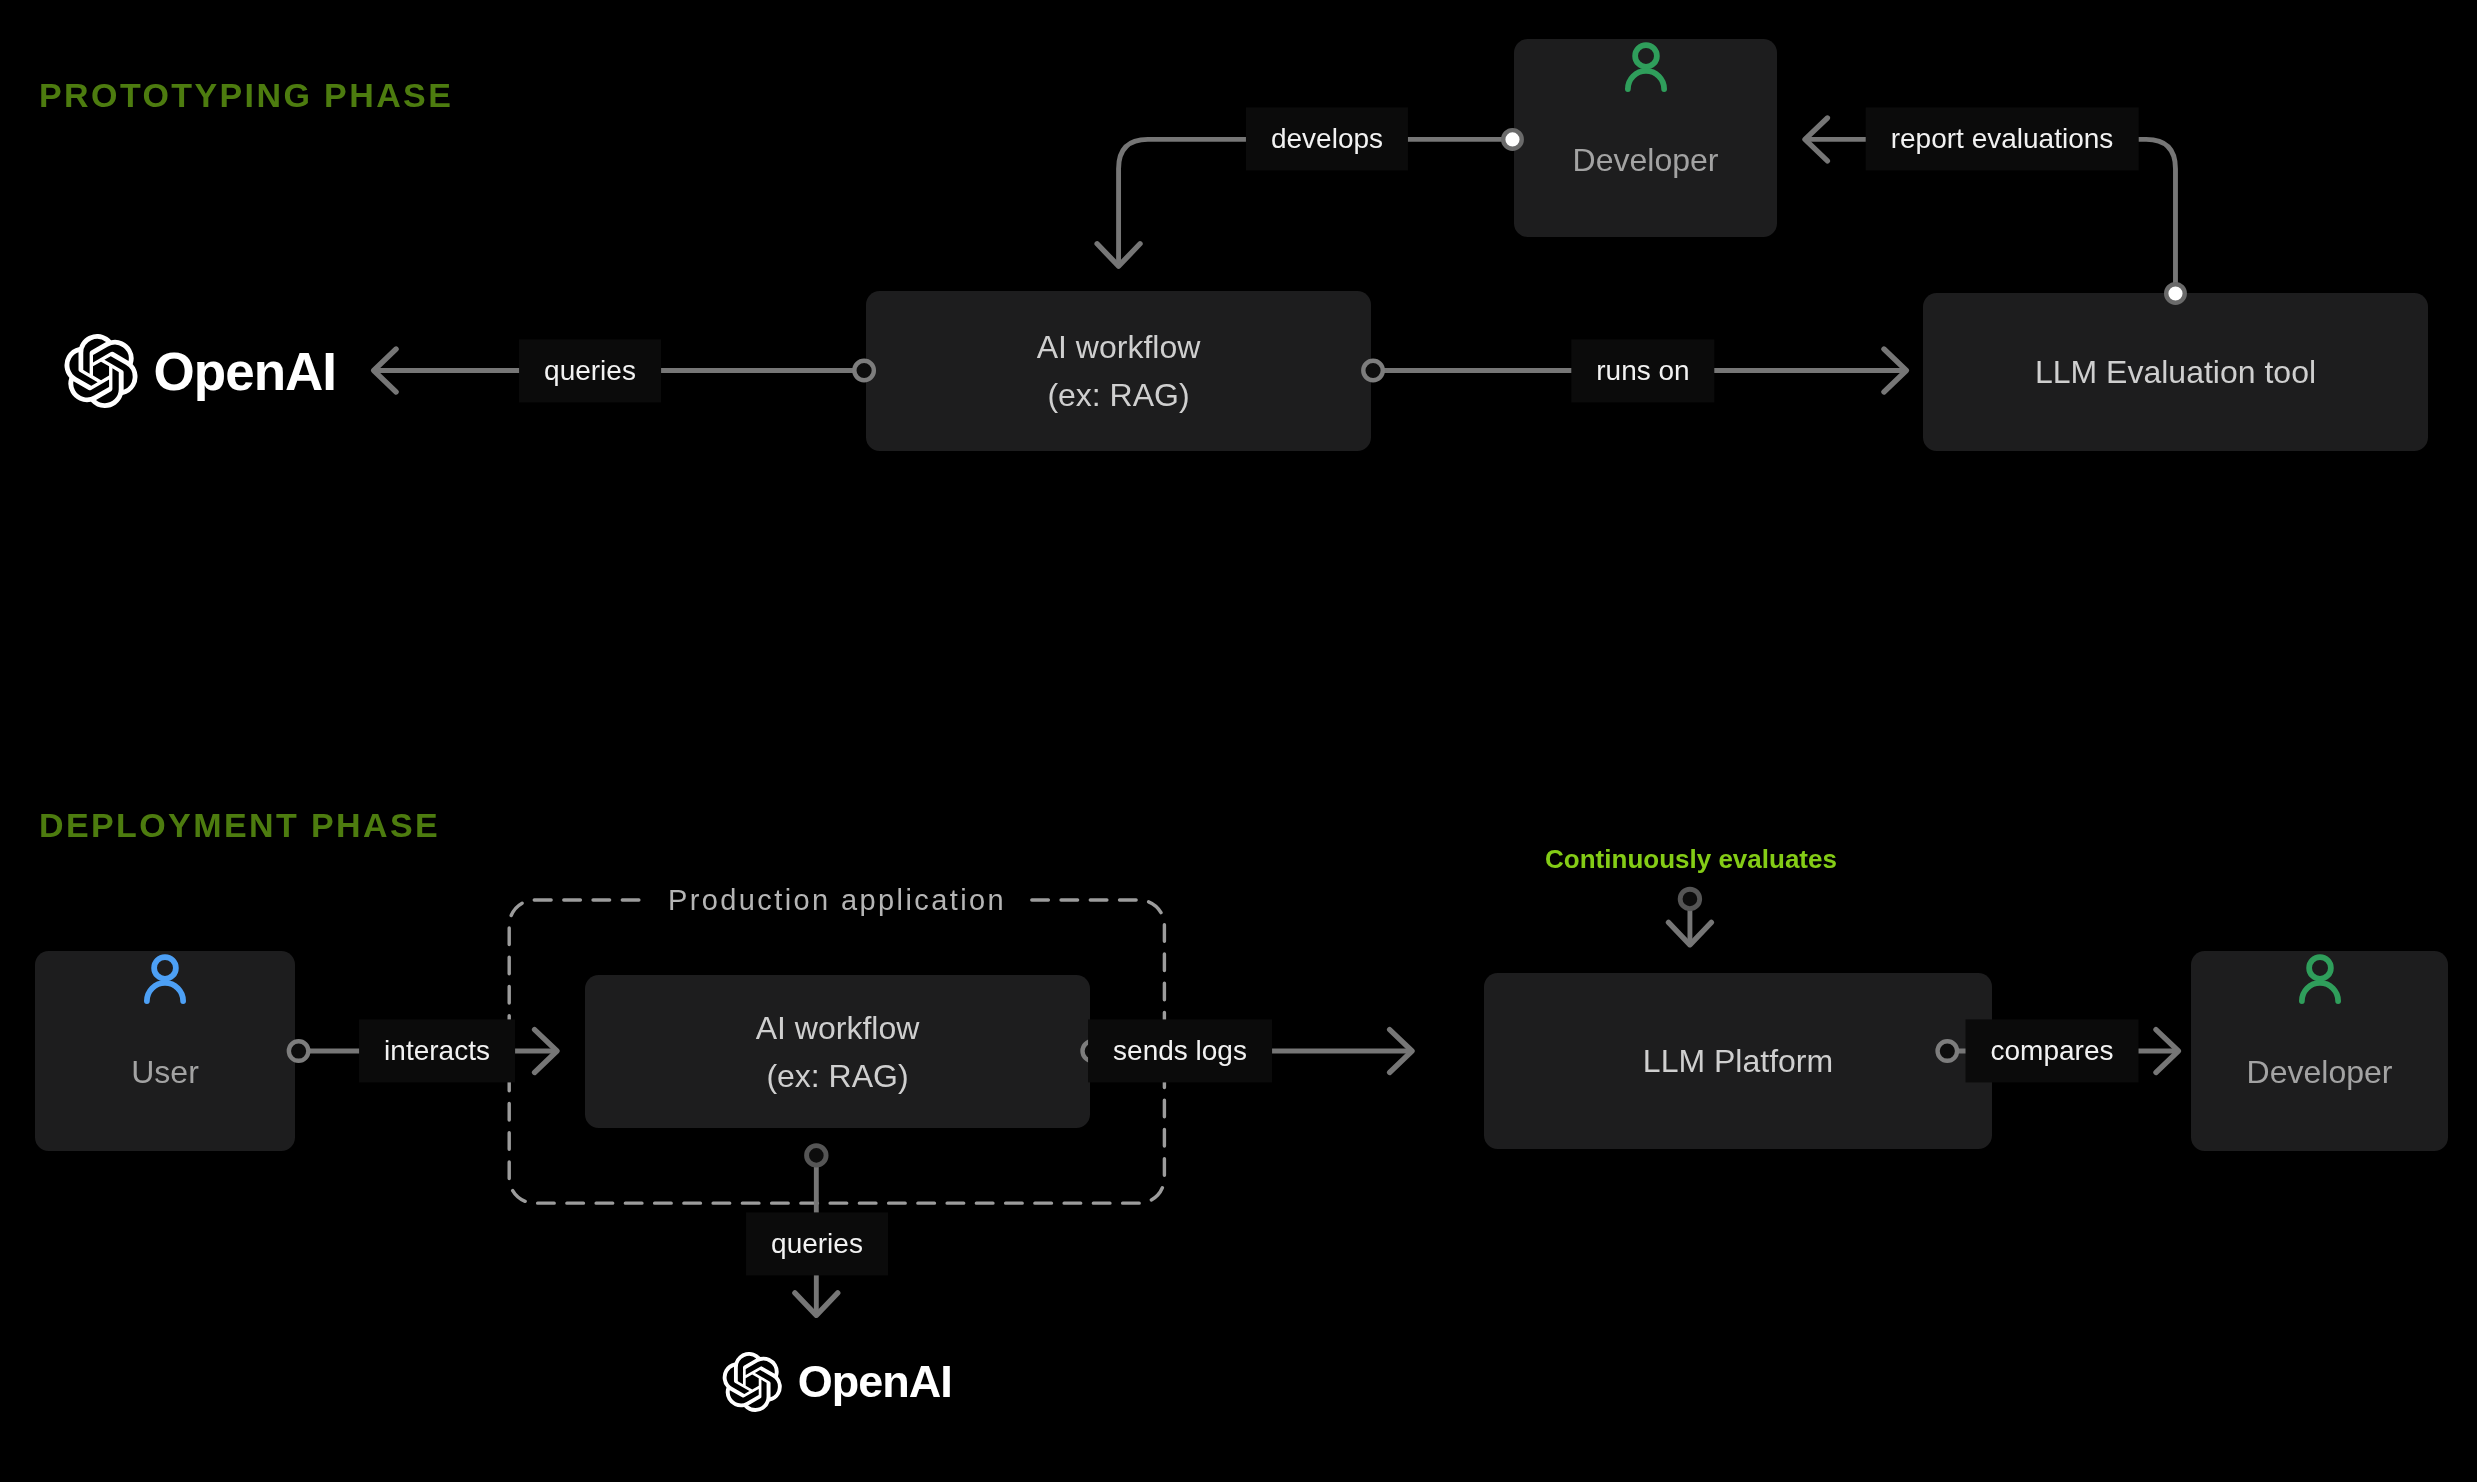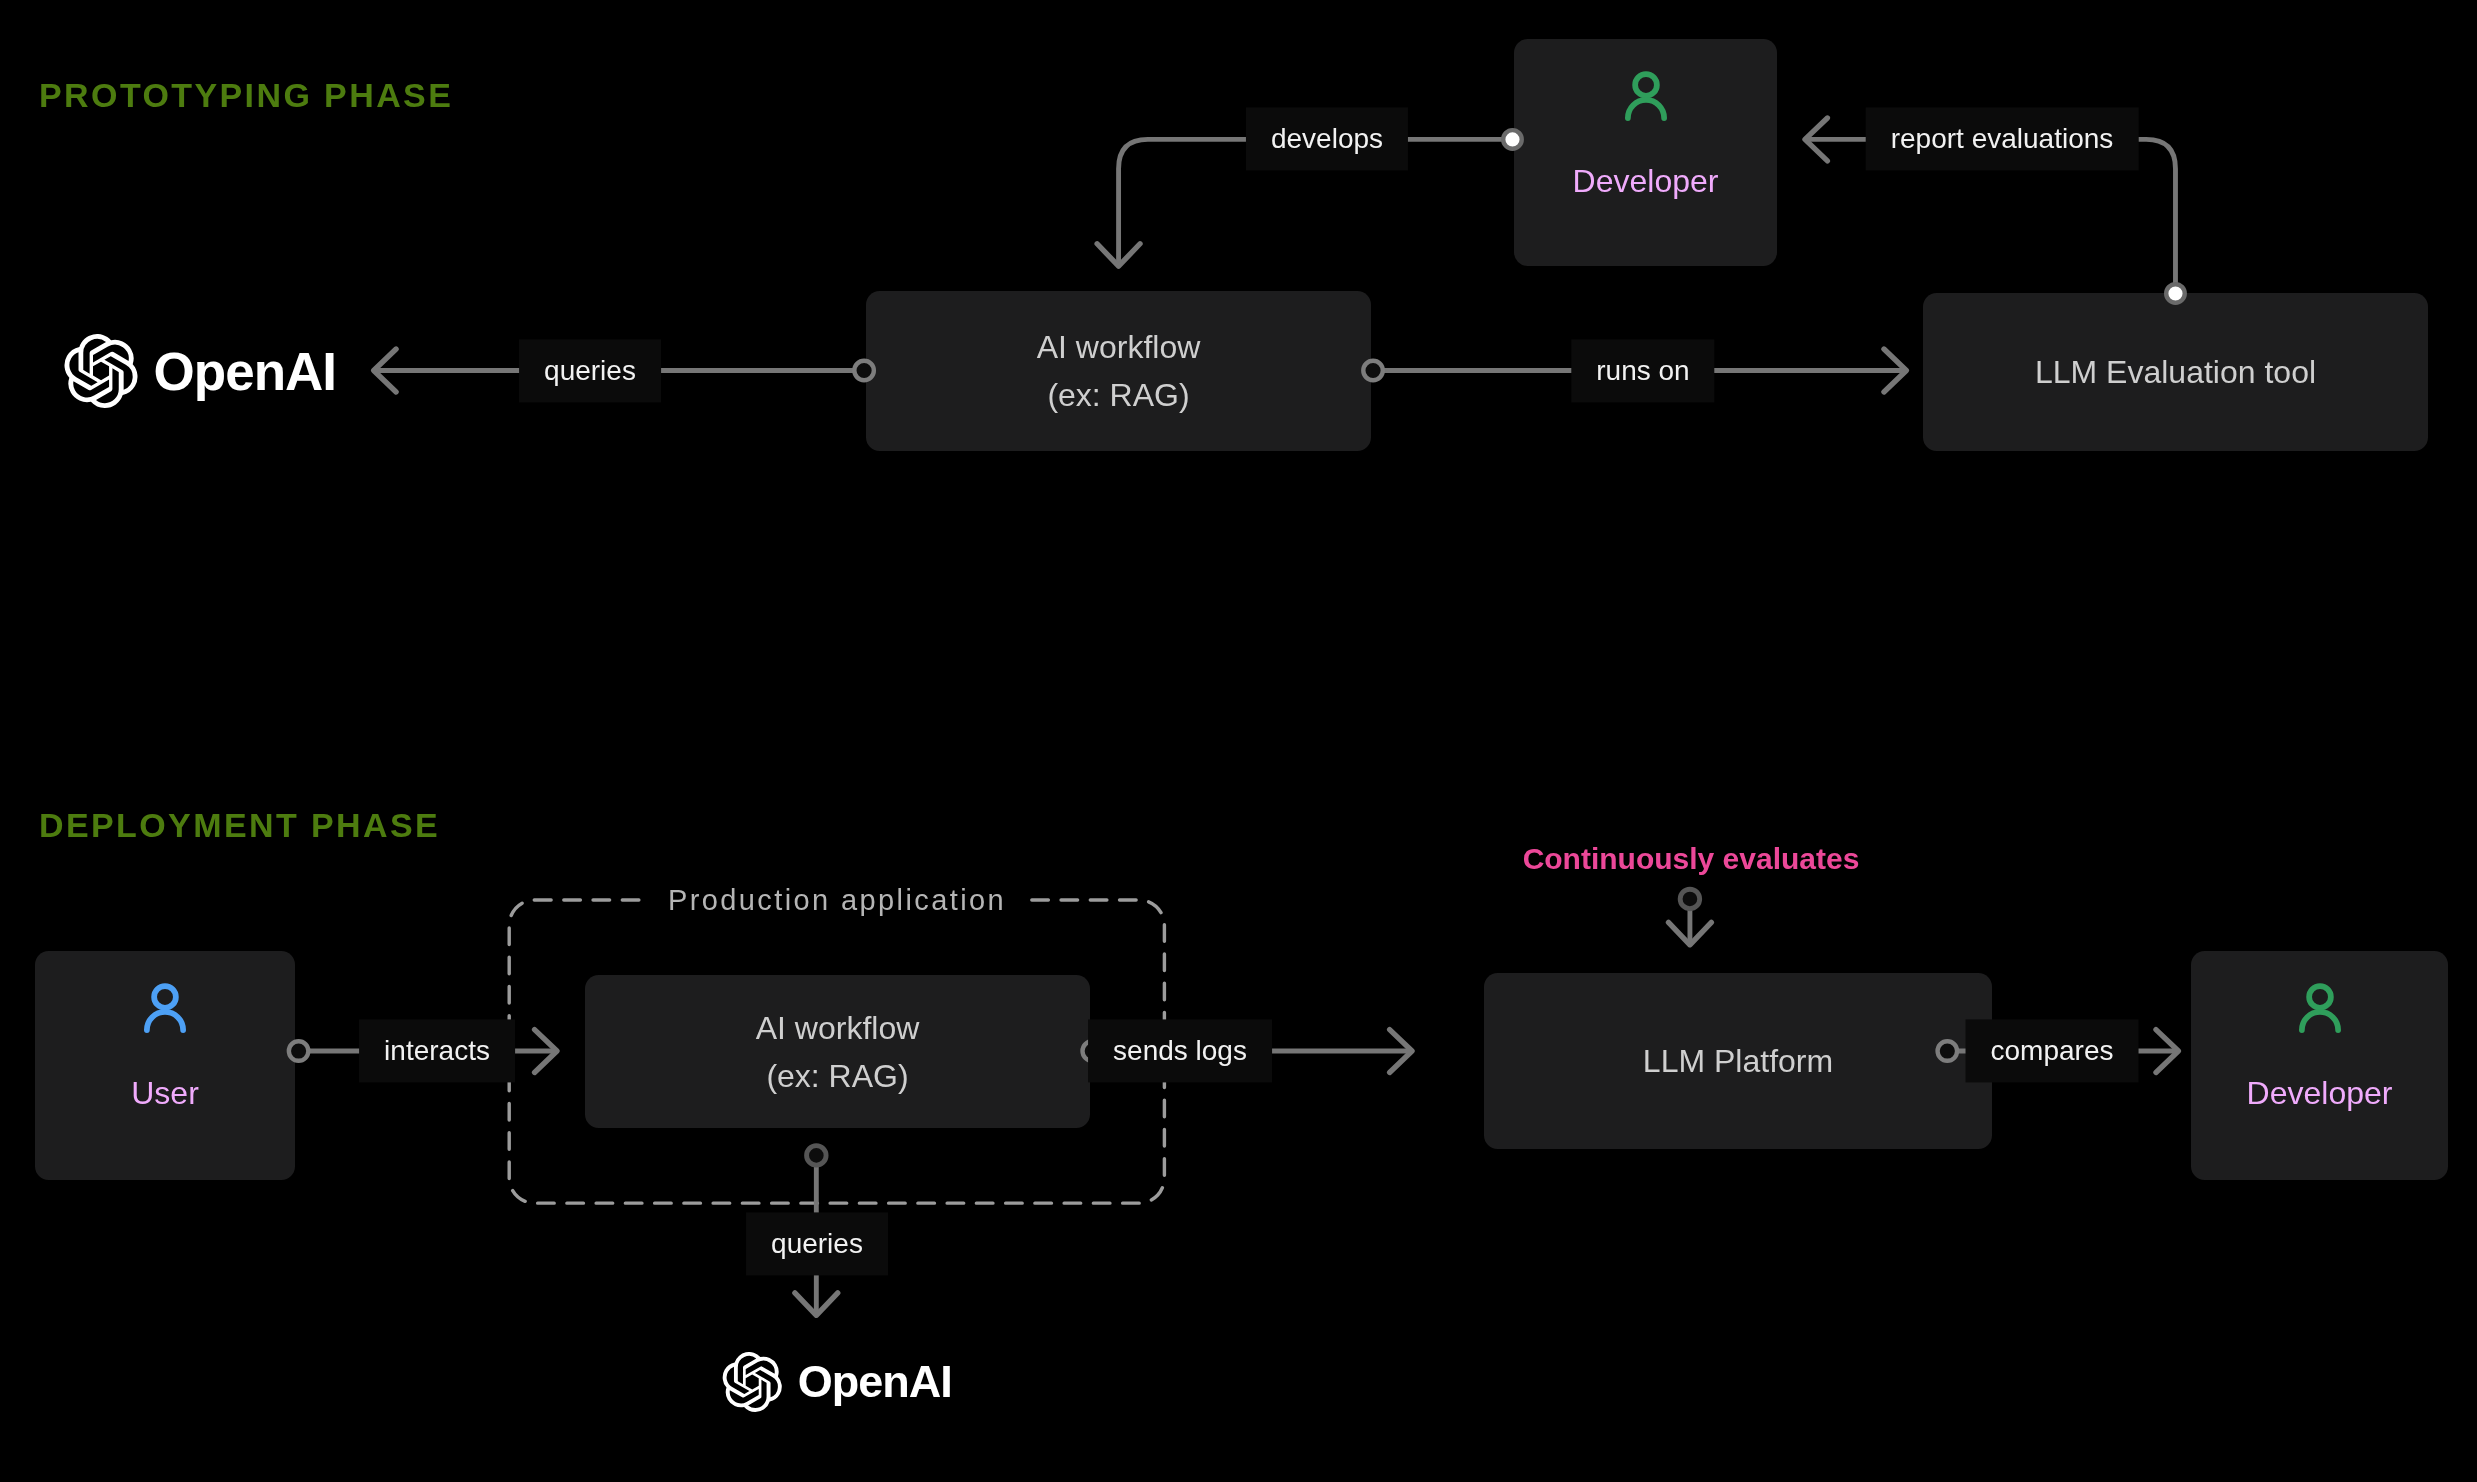--- a/index.html
+++ b/index.html
@@ -9,35 +9,35 @@
   }
   .phase-title{
     position:absolute;color:#4d7c0f;font-size:34px;font-weight:700;letter-spacing:2.4px;
   }
   .connectors{position:absolute;left:0;top:0;z-index:3;pointer-events:none;}
   .node{
     position:absolute;background:#1d1d1e;border-radius:13.7px;z-index:2;
     display:flex;flex-direction:column;align-items:center;justify-content:center;
     color:#cfcfcf;font-size:32px;line-height:1.5;text-align:center;
   }
-  .node--person{justify-content:flex-start;padding-top:29px;gap:29px;color:#f0abfc;}
+  .node--person{justify-content:flex-start;gap:37px;color:#a3a3a3;}
   .person-icon{width:60px;height:60px;}
   .person-icon.green{color:#2f9e5b;}
   .person-icon.blue{color:#4da0f5;}
   .pill{
     position:absolute;transform:translate(-50%,-50%);z-index:4;background:#0b0b0b;
     color:#f2f2f2;font-size:28px;padding:15.6px 25px;white-space:nowrap;
   }
   .dashed-title{
     position:absolute;transform:translate(-50%,-50%);z-index:4;background:#000;
     color:#b5b5b5;font-size:29px;letter-spacing:2.4px;padding:0 23.4px;white-space:nowrap;
   }
   .annotation{
-    position:absolute;transform:translate(-50%,-50%);z-index:4;color:#ec4899;
-    font-size:30px;font-weight:700;white-space:nowrap;
+    position:absolute;transform:translate(-50%,-50%);z-index:4;color:#84cc16;
+    font-size:26px;font-weight:700;white-space:nowrap;
   }
   .openai-logo{position:absolute;display:flex;align-items:center;gap:15.6px;z-index:2;}
   .openai-logo .mark{display:block;}
   .openai-logo .wordmark{color:#fff;font-weight:700;letter-spacing:-1px;}
   .openai-logo--top .mark{width:74px;height:74px;}
   .openai-logo--top .wordmark{font-size:53px;}
   .openai-logo--bottom{transform:translateX(-50%);}
   .openai-logo--bottom .mark{width:60px;height:60px;}
   .openai-logo--bottom .wordmark{font-size:45px;}
 </style>

